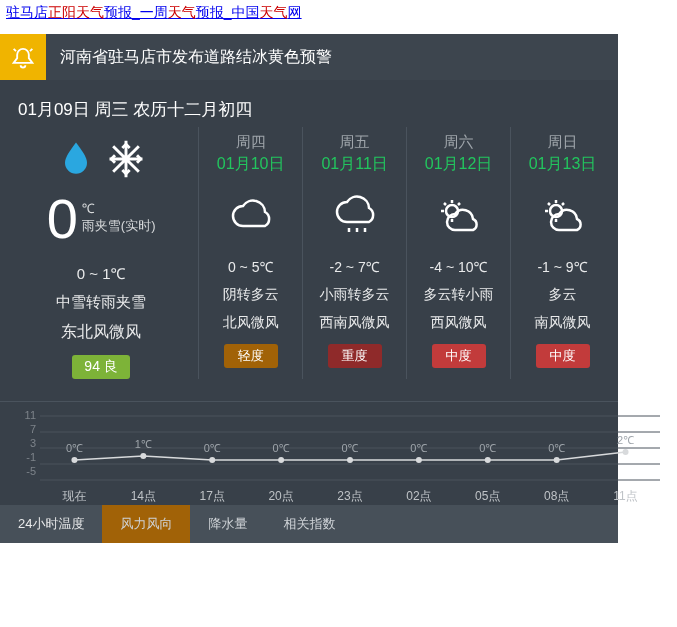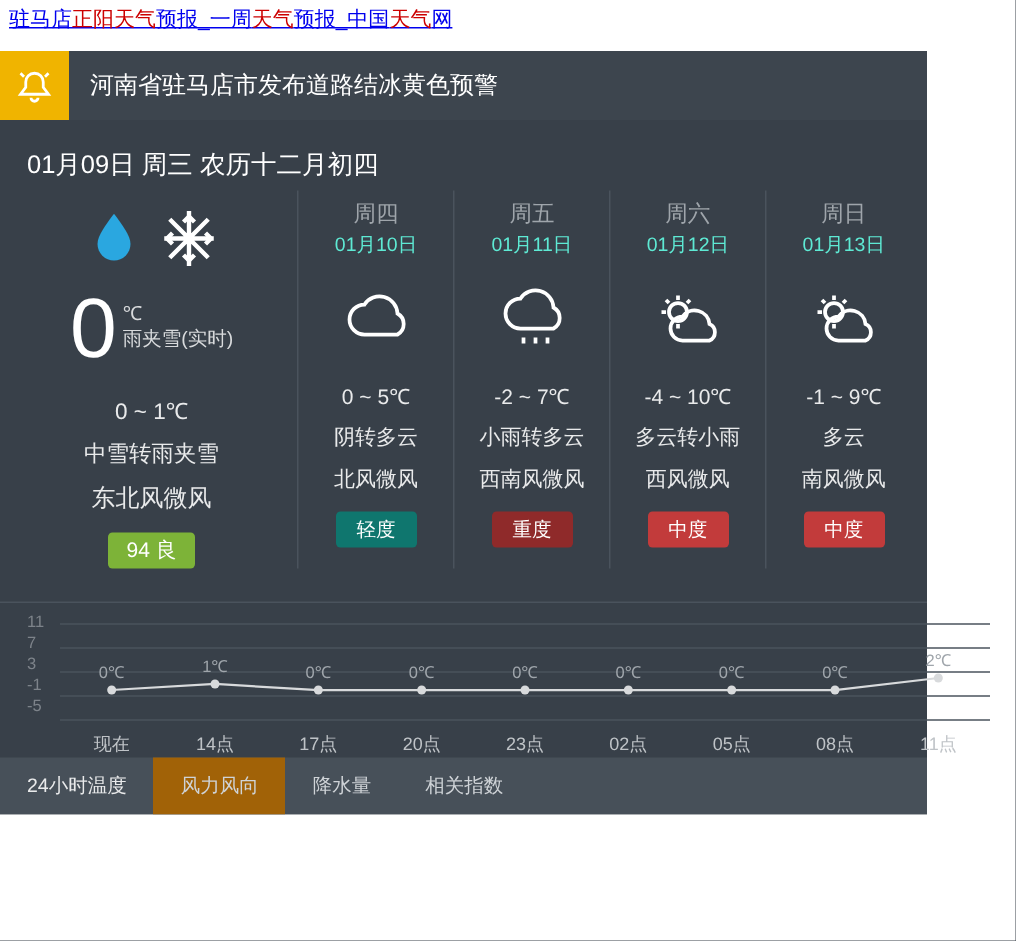--- a/index.html
+++ b/index.html
@@ -19,30 +19,30 @@
 .today-icons svg{width:44px;height:44px}
 .temp-row{display:flex;align-items:flex-start;justify-content:center;gap:4px}
 .temp-big{font-size:56px;color:#fff;line-height:1;font-weight:300}
 .temp-side{display:flex;flex-direction:column;align-items:flex-start;font-size:13px;color:#d8dadc;padding-top:8px}
 .today-range{margin-top:16px;font-size:15px;color:#e9eaeb}
 .today-cond{margin-top:10px;font-size:15px;color:#e9eaeb}
 .today-wind{margin-top:10px;font-size:16px;color:#e9eaeb}
 .aqi{display:inline-block;margin-top:12px;padding:3px 12px;border-radius:3px;font-size:14px;color:#fff}
 .col-day{width:115px;border-left:1px solid #4a535d;text-align:center;padding:6px 0 0}
 .day-name{font-size:15px;color:#9fa5ab}
-.day-date{font-size:13px;color:#5eead4;margin-top:2px}
+.day-date{font-size:16px;color:#22c55e;margin-top:2px}
 .day-icon{height:66px;display:flex;align-items:center;justify-content:center;margin-top:10px}
 .day-icon svg{width:48px;height:48px;stroke:#fff;fill:none;stroke-width:2}
 .day-range{margin-top:6px;font-size:14px;color:#e9eaeb}
 .day-cond{margin-top:10px;font-size:14px;color:#e9eaeb}
 .day-wind{margin-top:10px;font-size:14px;color:#e9eaeb}
 .pollution{display:inline-block;margin-top:12px;padding:3px 14px;border-radius:3px;font-size:13px;color:#fff}
 .chart-area{border-top:1px solid #4a535d;margin-top:8px;padding:6px 0 0;position:relative}
 .y-ticks{position:absolute;left:18px;top:6px;font-size:11px;color:#7d838a}
-.y-ticks div{height:14px;line-height:14px;width:18px}
+.y-ticks div{height:14px;line-height:14px;text-align:right;width:18px}
 .chart-svg{display:block;margin-left:40px}
 .x-labels{display:flex;margin-left:40px;font-size:12px;color:#bfc3c7}
 .x-labels div{flex:1;text-align:center}
 .tab-row{display:flex;align-items:center;background:#475059;height:38px;font-size:13px;color:#cfd3d7}
 .tab-label{padding:0 18px;color:#e9eaeb}
 .tab-btn{padding:0 18px;height:38px;display:flex;align-items:center;cursor:pointer}
 .tab-btn.active{background:#a16207}
 </style>
 </head>
 <body>
@@ -89,21 +89,21 @@
       <div class="today-wind">东北风微风</div>
       <span class="aqi" style="background:#7db338">
         <span>94</span> <span>良</span>
       </span>
     </div>
 
   <div class="col-day"><div class="day-name">周四</div><div class="day-date">01月10日</div><div class="day-icon">
             <svg viewBox="0 0 48 48">
               <path d="M16 32a10 10 0 010-20 12 12 0 0122 6 8 8 0 010 14H16z" stroke="#fff" stroke-width="2.5" fill="none"></path>
             </svg>
-          </div><div class="day-range">0 ~ 5℃</div><div class="day-cond">阴转多云</div><div class="day-wind">北风微风</div><span class="pollution" style="background:#0f766e">轻度</span></div>
+          </div><div class="day-range">0 ~ 5℃</div><div class="day-cond">阴转多云</div><div class="day-wind">北风微风</div><span class="pollution" style="background:#a16207">轻度</span></div>
         <div class="col-day"><div class="day-name">周五</div><div class="day-date">01月11日</div><div class="day-icon">
             <svg viewBox="0 0 48 48">
               <path d="M16 28a10 10 0 010-20 12 12 0 0122 6 8 8 0 010 14H16z" stroke="#fff" stroke-width="2.5" fill="none"></path>
               <g stroke="#fff" stroke-width="2.5">
                 <path d="M18 34v4M26 34v4M34 34v4"></path>
               </g>
             </svg>
           </div><div class="day-range">-2 ~ 7℃</div><div class="day-cond">小雨转多云</div><div class="day-wind">西南风微风</div><span class="pollution" style="background:#8f2a2a">重度</span></div>
         <div class="col-day"><div class="day-name">周六</div><div class="day-date">01月12日</div><div class="day-icon">
             <svg viewBox="0 0 48 48">

